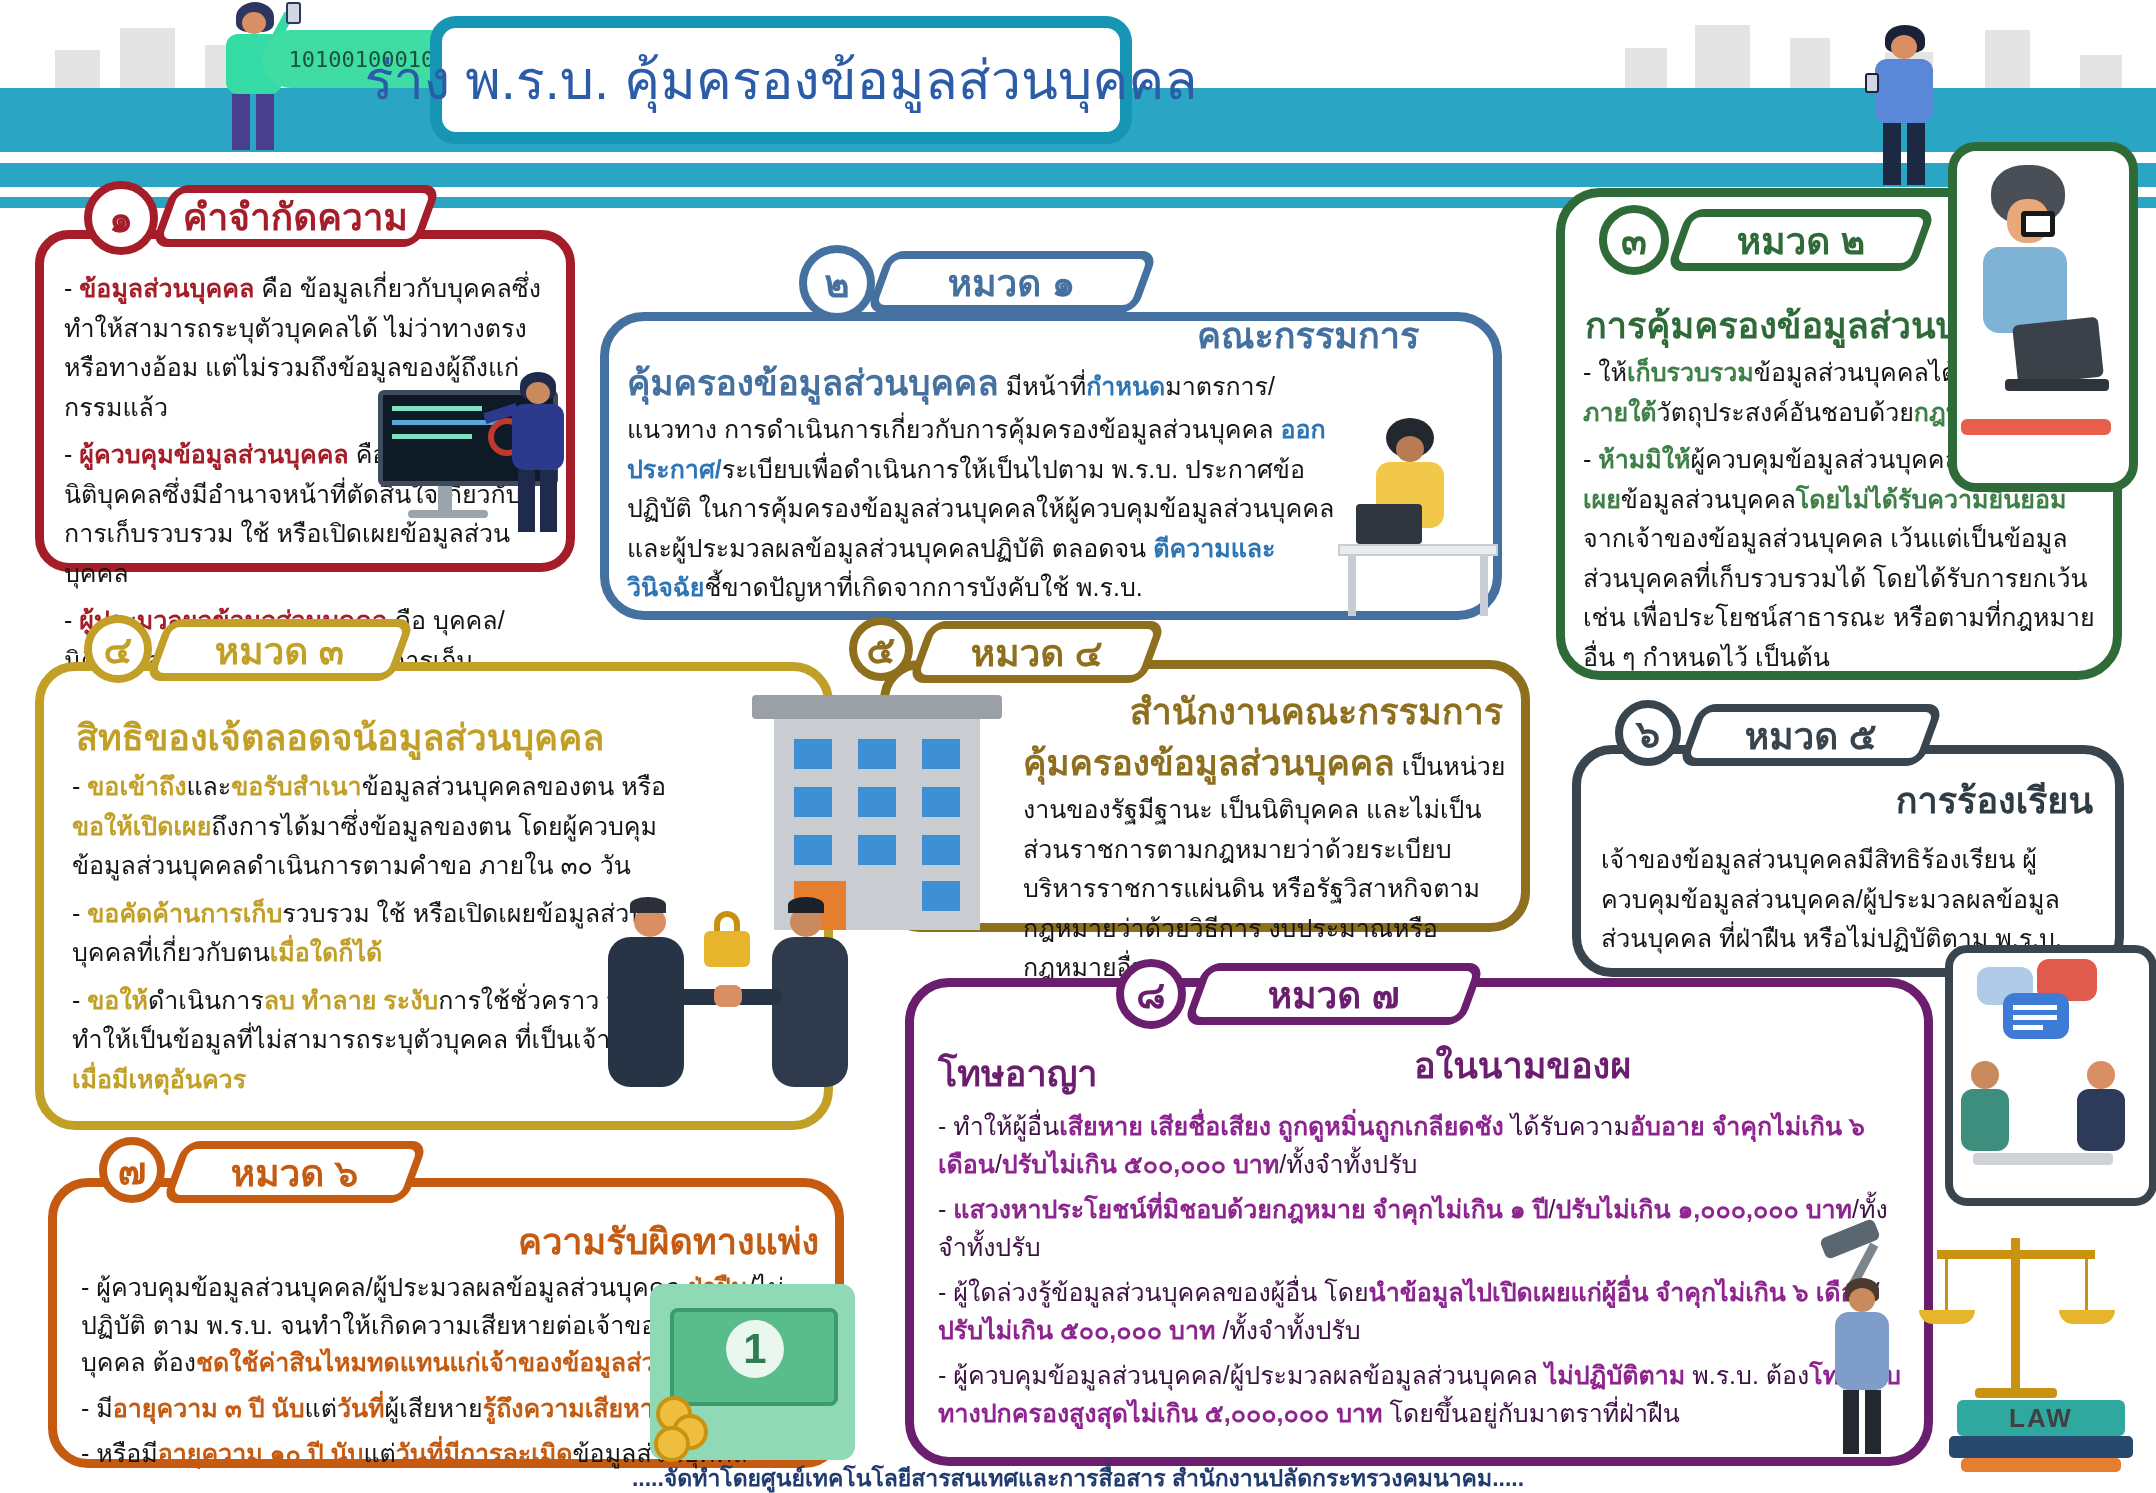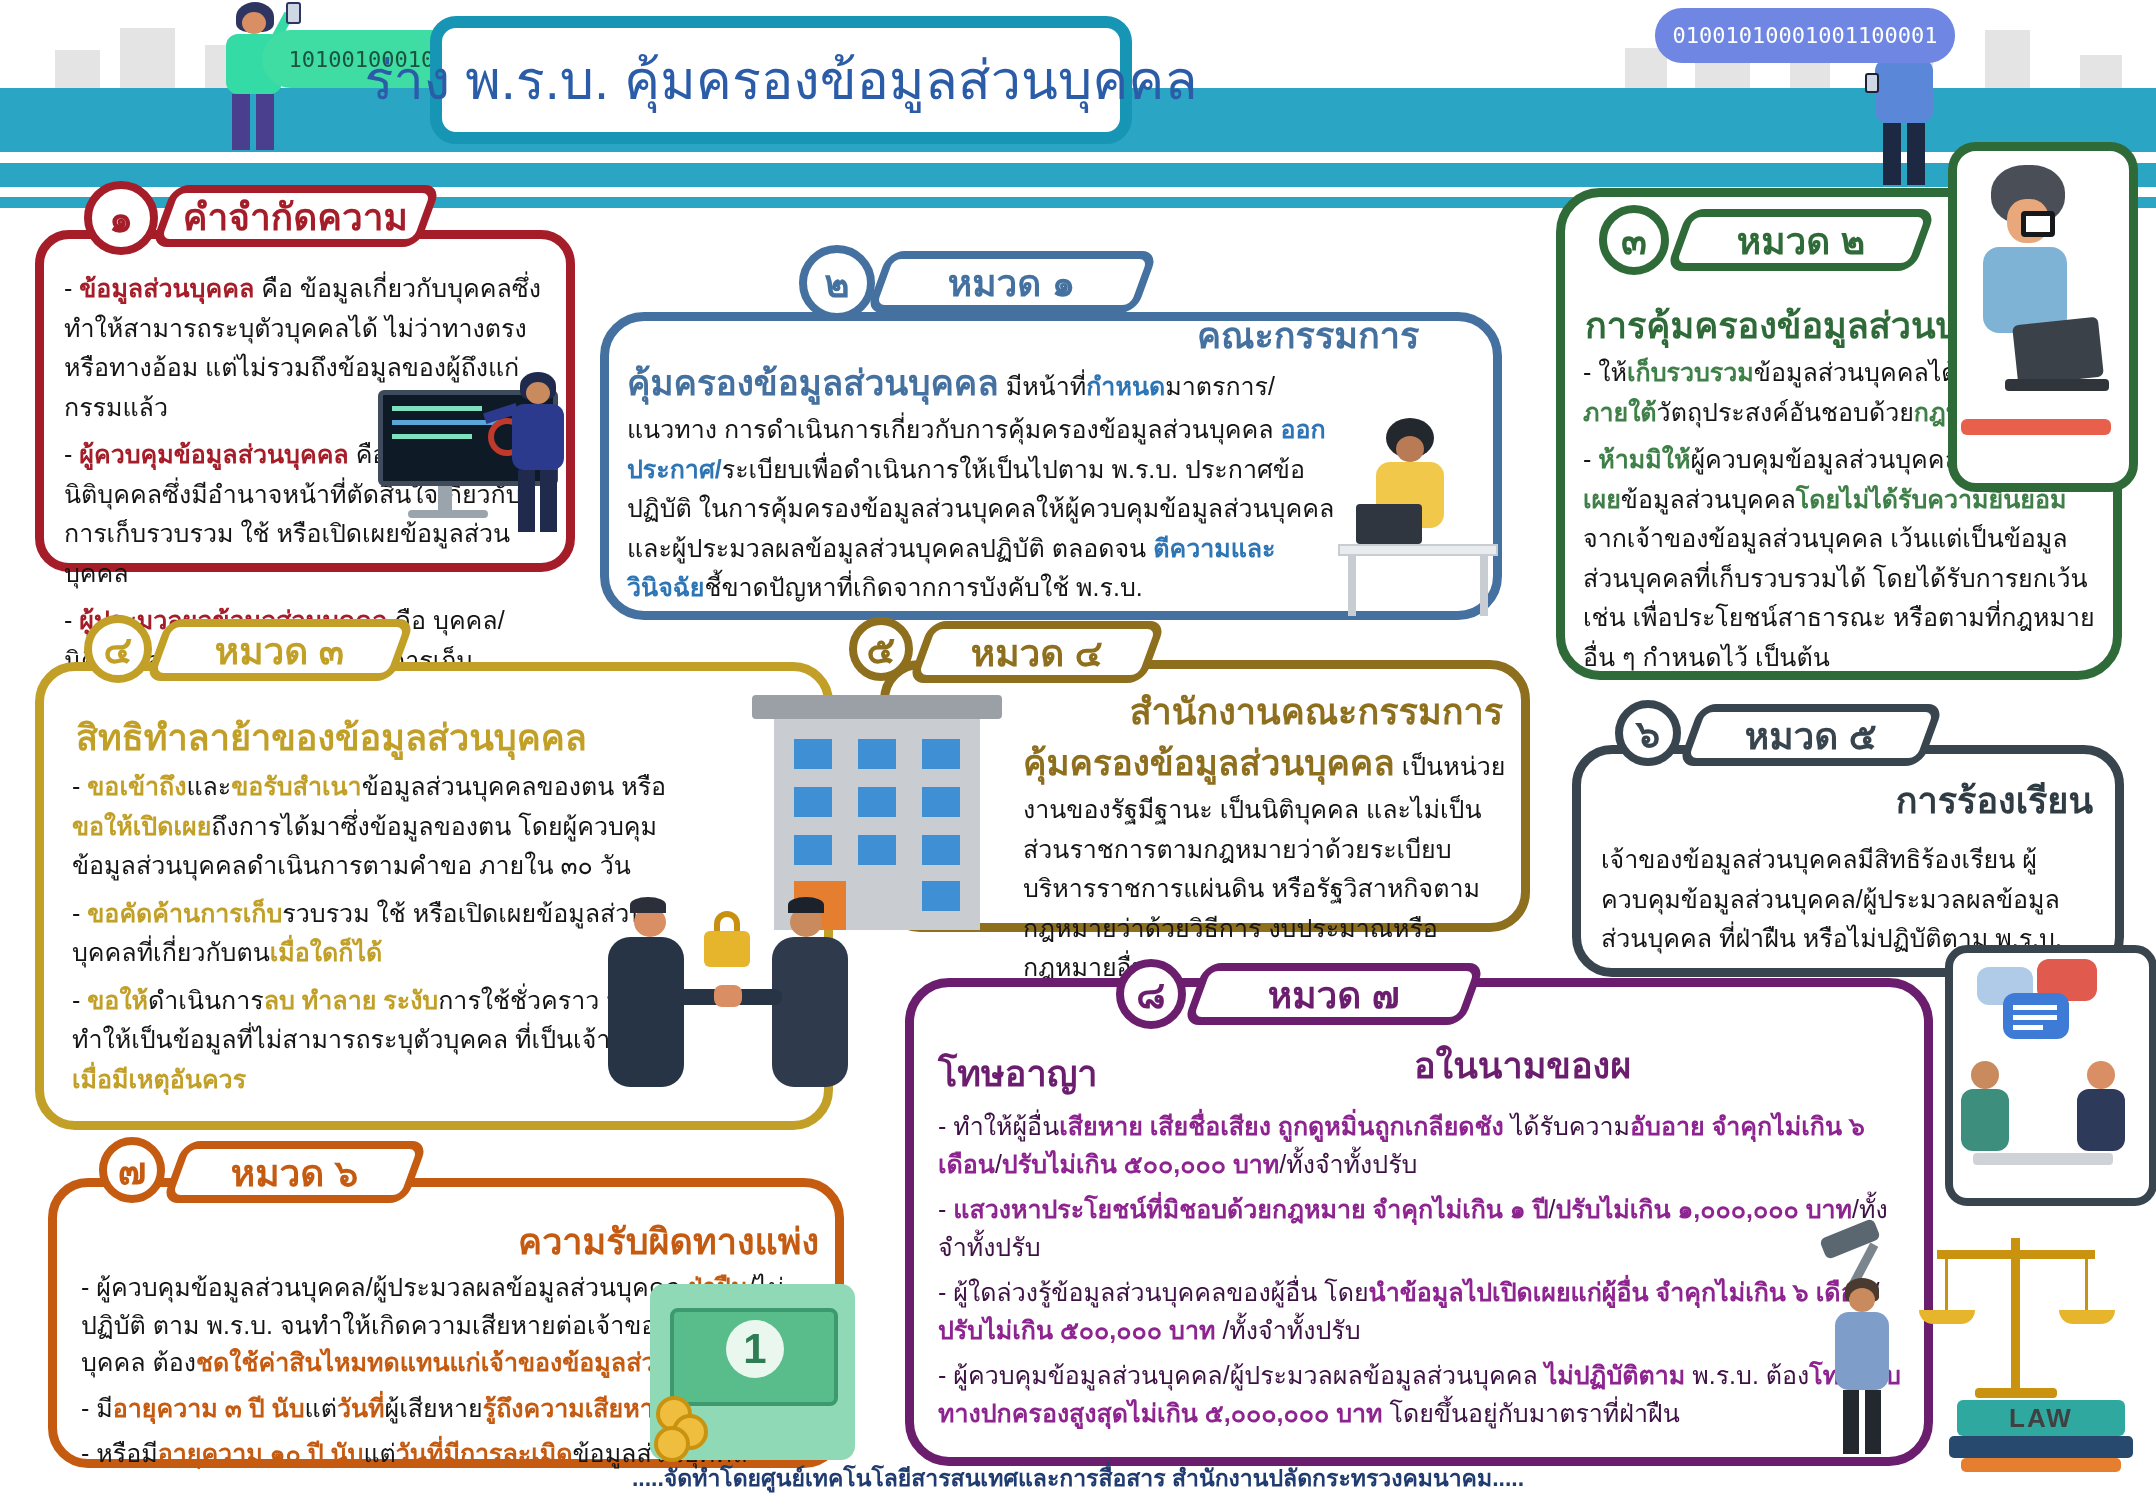--- a/index.html
+++ b/index.html
@@ -90,23 +90,20 @@
   </div>
 
   <div class="fig" style="left:1845px;top:25px;width:130px;height:165px;z-index:2">
     <div style="left:40px;top:0;width:40px;height:28px;background:#1C2236;border-radius:50% 50% 30% 30%"></div>
     <div style="left:46px;top:10px;width:26px;height:24px;background:#D98E63;border-radius:50%"></div>
     <div style="left:30px;top:34px;width:58px;height:64px;background:#5B87D8;border-radius:12px"></div>
     <div style="left:20px;top:48px;width:14px;height:20px;background:#CFD6E4;border:2px solid #1C2236;border-radius:3px"></div>
     <div style="left:38px;top:98px;width:18px;height:62px;background:#1D2943"></div>
     <div style="left:62px;top:98px;width:18px;height:62px;background:#1D2943"></div>
   </div>
-  <div class="bubble" style="left:1655px;top:8px;width:300px;height:55px;background:#6F86E3;border-radius:27px">
-    <span class="binary" style="color:#ffffff">01001010001001100001</span>
-  </div>
 
   <section class="box red" style="left:35px;top:230px;width:540px;height:342px;border-radius:34px">
     <div class="badge" style="left:40px;top:-58px;width:74px;height:74px">
       <span>๑</span>
     </div>
     <div class="tag" style="left:118px;top:-54px;width:268px">
       <span>คำจำกัดความ</span>
     </div>
     <div class="content" style="left:20px;top:30px;width:492px">
       <p class="line"><span>- </span><span class="hl">ข้อมูลส่วนบุคคล</span><span> คือ ข้อมูลเกี่ยวกับบุคคลซึ่งทำให้สามารถระบุตัวบุคคลได้ ไม่ว่าทางตรงหรือทางอ้อม แต่ไม่รวมถึงข้อมูลของผู้ถึงแก่กรรมแล้ว</span></p>
@@ -180,21 +177,21 @@
     <div style="left:4px;top:268px;width:150px;height:16px;background:#E8604C;border-radius:6px"></div>
   </div>
 
   <section class="box yellow" style="left:35px;top:662px;width:798px;height:468px;border-radius:40px">
     <div class="badge" style="left:40px;top:-56px;width:68px;height:68px">
       <span>๔</span>
     </div>
     <div class="tag" style="left:112px;top:-52px;width:248px">
       <span>หมวด ๓</span>
     </div>
-    <div class="sec-title" style="left:32px;top:38px">สิทธิทำลาย้าของข้อมูลส่วนบุคคล</div>
+    <div class="sec-title" style="left:32px;top:38px">สิทธิของเจ้ตลอดจน้อมูลส่วนบุคคล</div>
     <div class="content" style="left:28px;top:96px;width:620px">
       <p class="line"><span>- </span><span class="hl">ขอเข้าถึง</span><span>และ</span><span class="hl">ขอรับสำเนา</span><span>ข้อมูลส่วนบุคคลของตน หรือ </span><span class="hl">ขอให้เปิดเผย</span><span>ถึงการได้มาซึ่งข้อมูลของตน โดยผู้ควบคุมข้อมูลส่วนบุคคลดำเนินการตามคำขอ ภายใน ๓๐ วัน</span></p>
       <p class="line"><span>- </span><span class="hl">ขอคัดค้านการเก็บ</span><span>รวบรวม ใช้ หรือเปิดเผยข้อมูลส่วนบุคคลที่เกี่ยวกับตน</span><span class="hl">เมื่อใดก็ได้</span></p>
       <p class="line"><span>- </span><span class="hl">ขอให้</span><span>ดำเนินการ</span><span class="hl">ลบ ทำลาย ระงับ</span><span>การใช้ชั่วคราว หรือทำให้เป็นข้อมูลที่ไม่สามารถระบุตัวบุคคล ที่เป็นเจ้าของ</span><span class="hl">ได้เมื่อมีเหตุอันควร</span></p>
     </div>
   </section>
 
   <div class="fig" style="left:598px;top:885px;width:260px;height:240px;z-index:5">
     <div style="left:116px;top:26px;width:26px;height:26px;border:6px solid #C79010;border-bottom:none;border-radius:14px 14px 0 0"></div>
     <div style="left:106px;top:46px;width:46px;height:36px;background:#E7B52C;border-radius:6px"></div>

